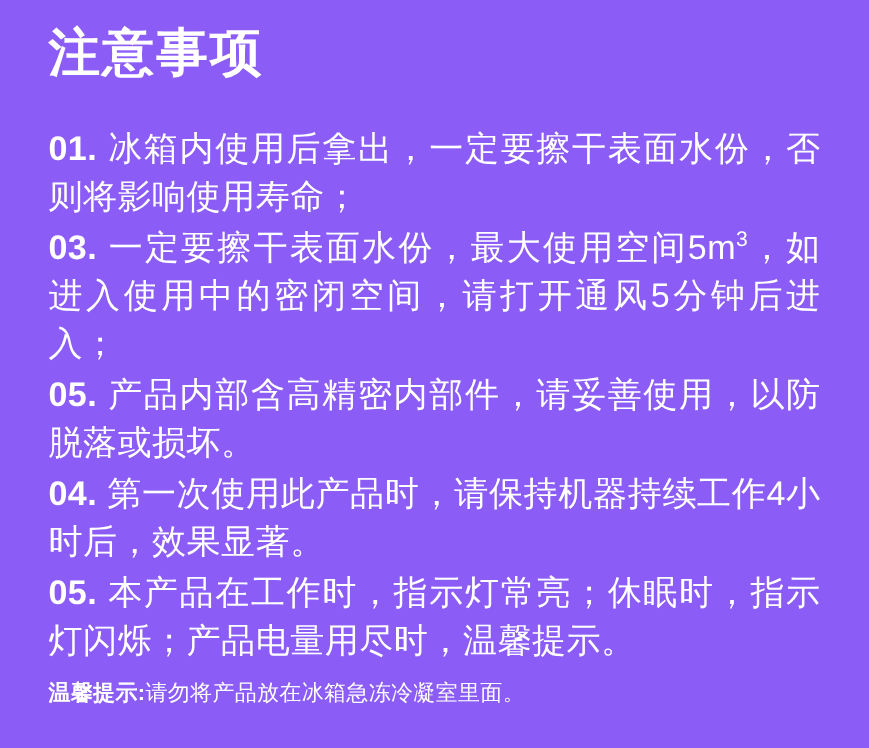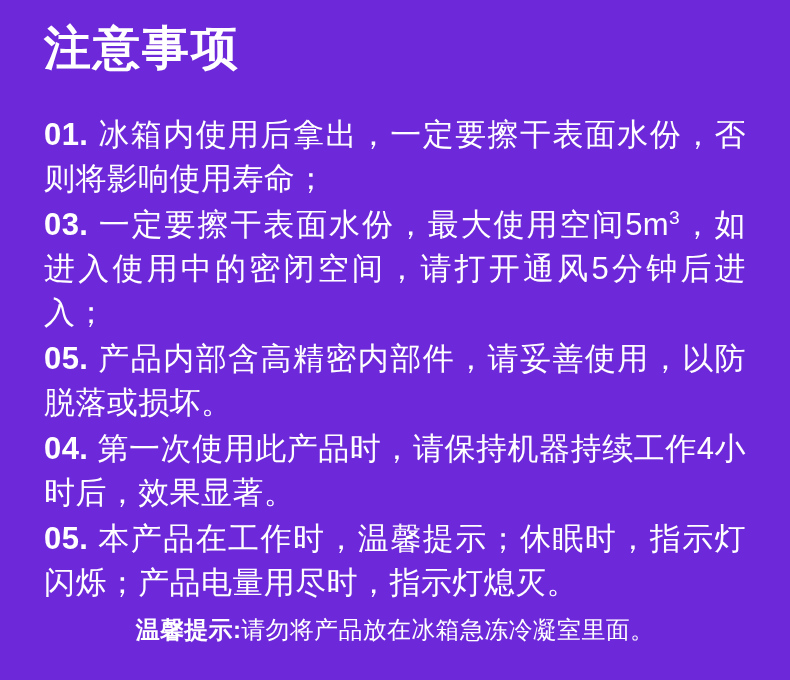--- a/index.html
+++ b/index.html
@@ -10,21 +10,21 @@
     width: 790px;
     height: 680px;
     background: #1d5349;
     font-family: "Liberation Sans", sans-serif;
     overflow: hidden;
   }
   .page {
     position: relative;
     width: 790px;
     height: 680px;
-    background: #6d28d9;
+    background: #8b5cf6;
     box-sizing: border-box;
     padding: 0 44px;
   }
   .title {
     color: #ffffff;
     font-size: 47px;
     font-weight: bold;
     letter-spacing: 2px;
     line-height: 1;
     padding-top: 24px;
@@ -51,24 +51,23 @@
     font-size: 0.62em;
     vertical-align: super;
     line-height: 0;
   }
   .footnote {
     position: absolute;
     left: 44px;
     right: 44px;
     bottom: 34px;
     color: #ffffff;
-    font-size: 24px;
+    font-size: 20px;
     line-height: 32px;
     letter-spacing: 0.3px;
-    text-align: center;
   }
   .footnote .lead {
     font-weight: bold;
   }
 </style>
 </head>
 <body>
 
 <div class="page">
 
@@ -91,21 +90,21 @@
       <span>产品内部含高精密内部件，请妥善使用，以防脱落或损坏。</span>
     </li>
 
     <li class="item">
       <span class="num">04.</span>
       <span>第一次使用此产品时，请保持机器持续工作4小时后，效果显著。</span>
     </li>
 
     <li class="item">
       <span class="num">05.</span>
-      <span>本产品在工作时，温馨提示；休眠时，指示灯闪烁；产品电量用尽时，指示灯熄灭。</span>
+      <span>本产品在工作时，指示灯常亮；休眠时，指示灯闪烁；产品电量用尽时，温馨提示。</span>
     </li>
 
   </ul>
 
   <div class="footnote">
     <span class="lead">温馨提示:</span><span>请勿将产品放在冰箱急冻冷凝室里面。</span>
   </div>
 
 </div>
 

